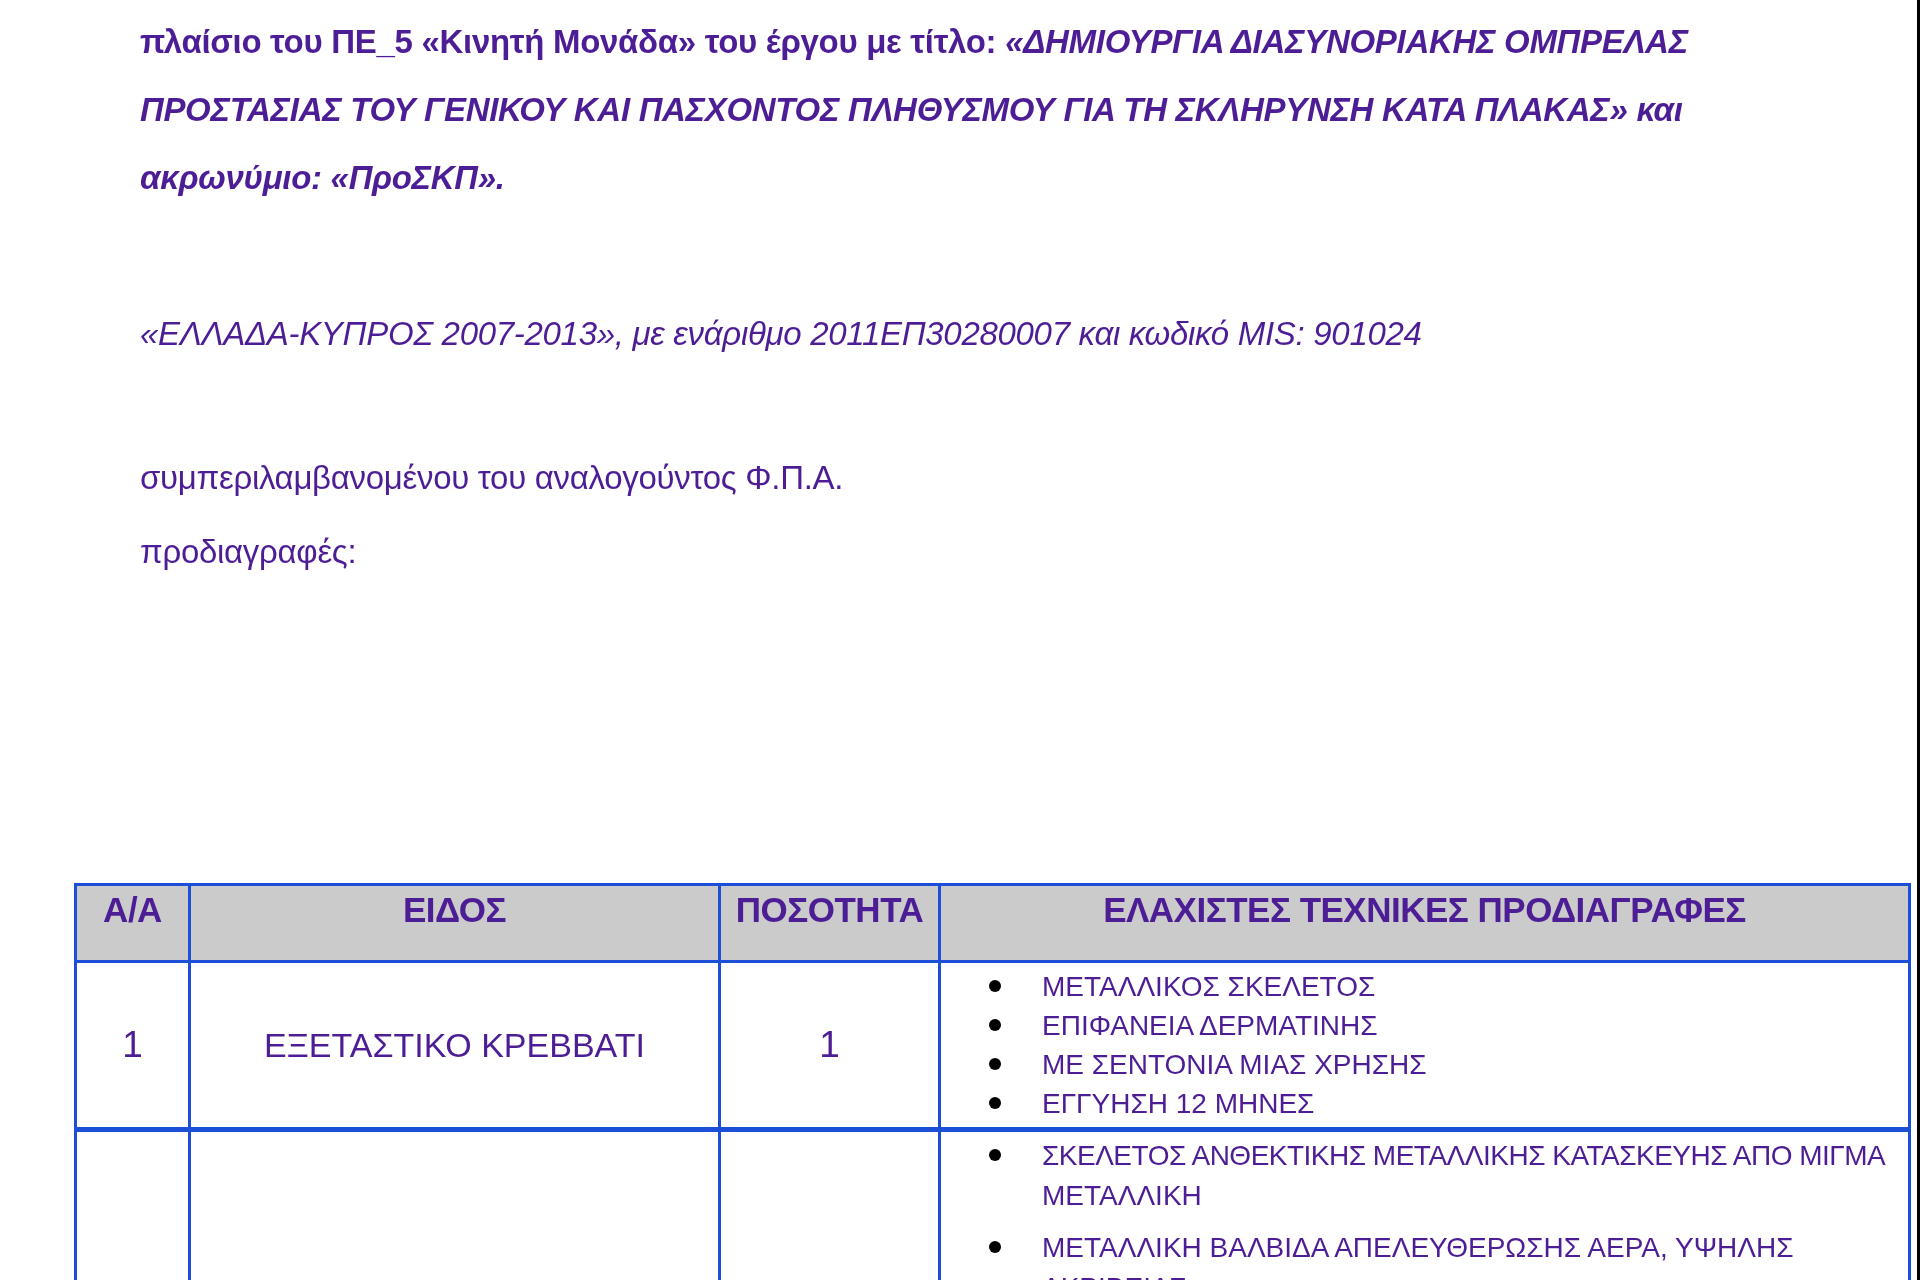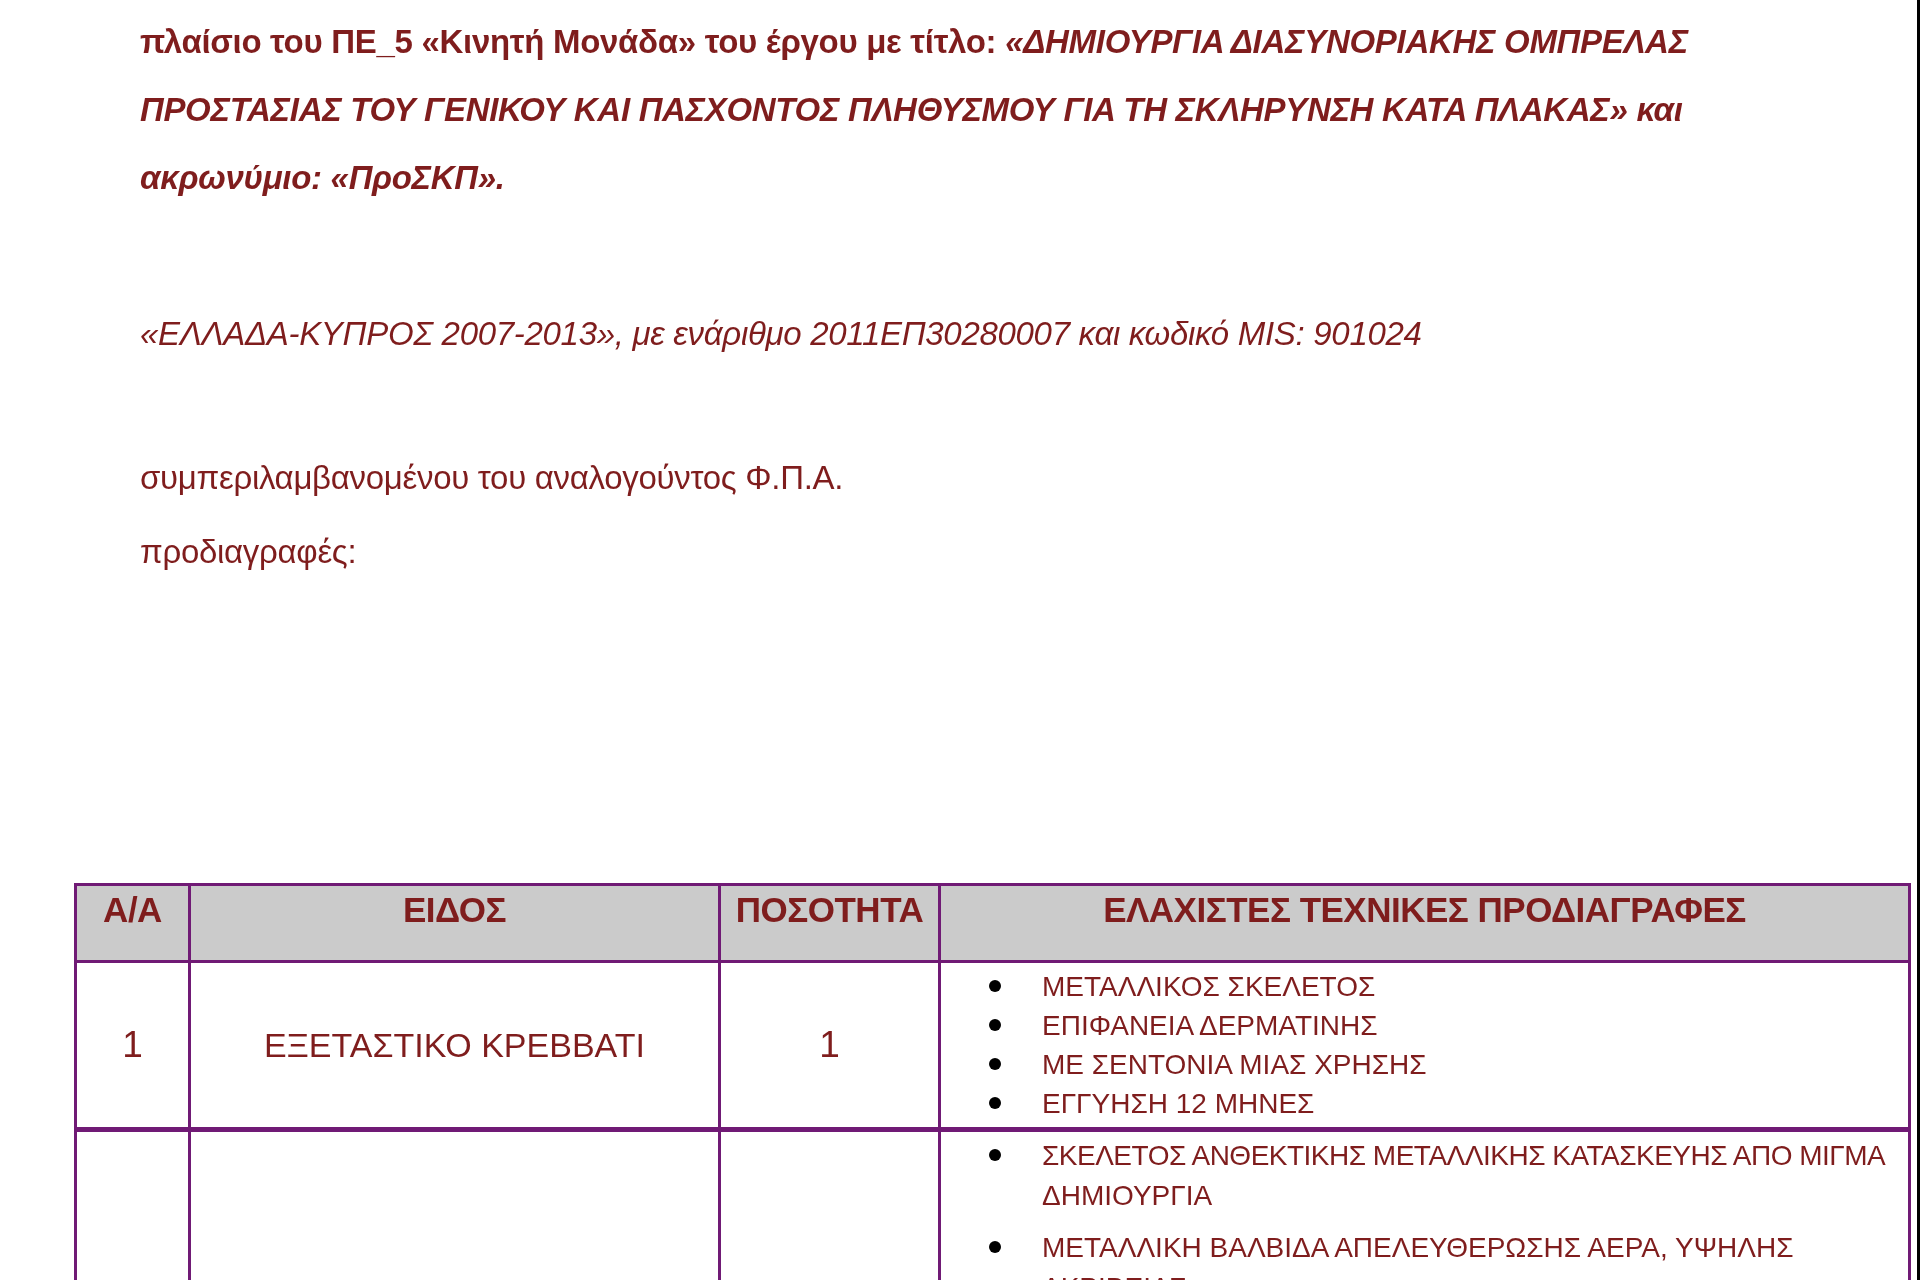--- a/index.html
+++ b/index.html
@@ -2,21 +2,21 @@
 <html><head>
 <meta charset="utf-8">
 <style>
   html,body{margin:0;padding:0;}
   .page{
     position:relative;
     width:1920px;height:1280px;
     background:#ffffff;
     overflow:hidden;
     font-family:"Liberation Sans","DejaVu Sans",sans-serif;
-    color:#7f1d1d;
+    color:#4c1d95;
   }
   
   .text-block{position:absolute;left:140px;top:8px;width:1765px;}
   .paragraph .line{
     font-size:33px;
     line-height:68px;
     height:68px;
     overflow:hidden;
     letter-spacing:-0.3px;
     white-space:nowrap;
@@ -24,21 +24,21 @@
   .text-block .paragraph:nth-child(2){margin-top:88px;}
   .text-block .paragraph:nth-child(3){margin-top:76px;}
   .text-block .paragraph:nth-child(4){margin-top:6px;}
   .b{font-weight:bold;}
   .i{font-style:italic;}
   
   .spec-table{
     position:absolute;left:74px;top:883px;width:1834px;
     border-collapse:collapse;table-layout:fixed;
   }
-  .spec-table th,.spec-table td{border:3px solid #701a75;}
+  .spec-table th,.spec-table td{border:3px solid #1d4ed8;}
   .spec-table thead tr{height:77px;}
   .spec-table th{
     font-weight:bold;font-size:35px;letter-spacing:-0.5px;
     vertical-align:top;text-align:center;padding-top:4px;
   }
   .spec-table tbody tr:first-child{height:161px;}
   .spec-table tbody tr:first-child td{border-bottom-width:5px;}
   .spec-table tbody tr:last-child{height:420px;}
   td.aa,td.qty{font-size:37px;text-align:center;vertical-align:middle;}
   td.item{font-size:34px;text-align:center;vertical-align:middle;}
@@ -115,21 +115,21 @@
           </td>
         </tr>
         <tr>
           <td class="aa"></td>
           <td class="item"></td>
           <td class="qty"></td>
           <td class="specs">
             <ul class="spec-list">
               <li class="spec-item">
                 <div class="spec-line just" style="letter-spacing: -0.5px;">ΣΚΕΛΕΤΟΣ ΑΝΘΕΚΤΙΚΗΣ ΜΕΤΑΛΛΙΚΗΣ ΚΑΤΑΣΚΕΥΗΣ ΑΠΟ ΜΙΓΜΑ</div>
-                <div class="spec-line">ΔΗΜΙΟΥΡΓΙΑ</div>
+                <div class="spec-line">ΜΕΤΑΛΛΙΚΗ</div>
               </li>
               <li class="spec-item">
                 <div class="spec-line just">ΜΕΤΑΛΛΙΚΗ ΒΑΛΒΙΔΑ ΑΠΕΛΕΥΘΕΡΩΣΗΣ ΑΕΡΑ, ΥΨΗΛΗΣ</div>
                 <div class="spec-line">ΑΚΡΙΒΕΙΑΣ</div>
               </li>
             </ul>
           </td>
         </tr>
       </tbody>
   </table>

